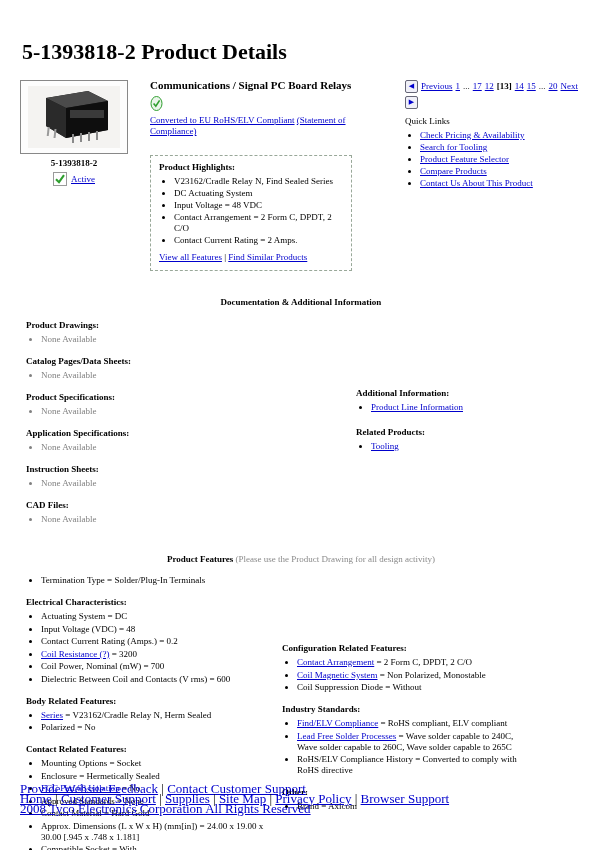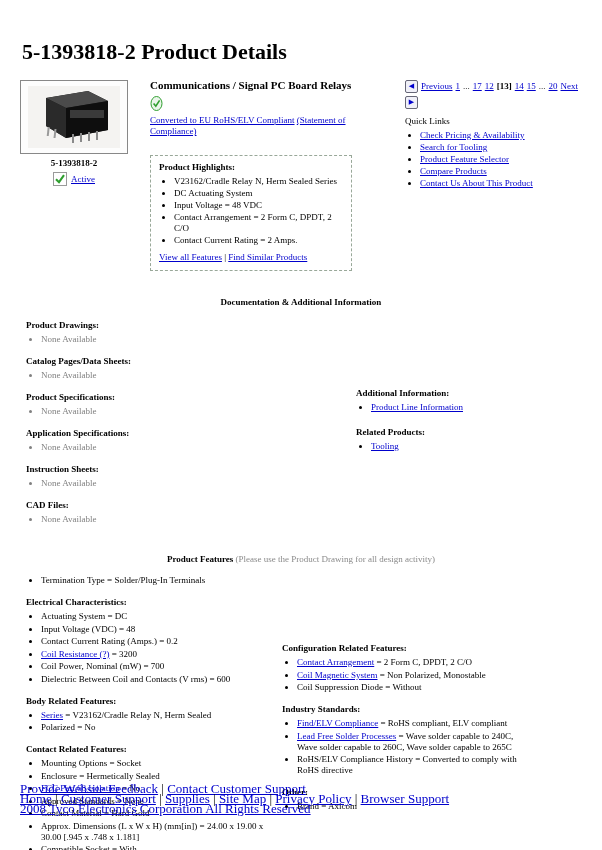--- a/index.html
+++ b/index.html
@@ -104,21 +104,21 @@
           <path d="M3.6 7.6 L5.8 10.2 L9.6 4.4" stroke="#2e9e2e" stroke-width="1.6" fill="none"></path>
         </svg>
         <span>
           <a>Converted to EU RoHS/ELV Compliant</a>
           <a>(Statement of Compliance)</a>
         </span>
       </div>
       <div class="highlights">
         <div class="highlights-title">Product Highlights:</div>
         <ul class="blist">
-          <li>V23162/Cradle Relay N, Herm Sealed Series</li>
+          <li>V23162/Cradle Relay N, Find Sealed Series</li>
           <li>DC Actuating System</li>
           <li>Input Voltage = 48 VDC</li>
           <li>Contact Arrangement = 2 Form C, DPDT, 2 C/O</li>
           <li>Contact Current Rating =  2 Amps.</li>
         </ul>
         <div class="hl-links">
           <a>View all Features</a>
           <span>|</span>
           <a>Find Similar Products</a>
         </div>

